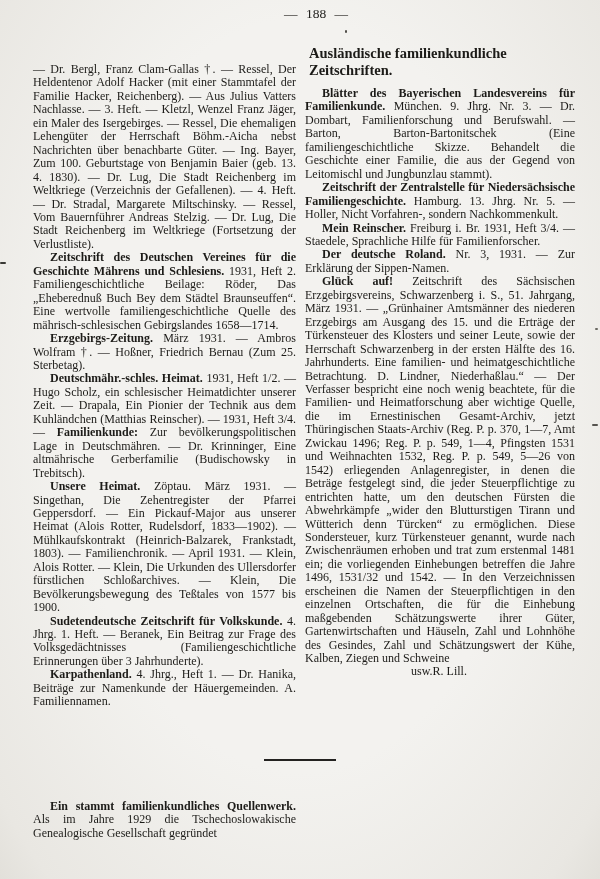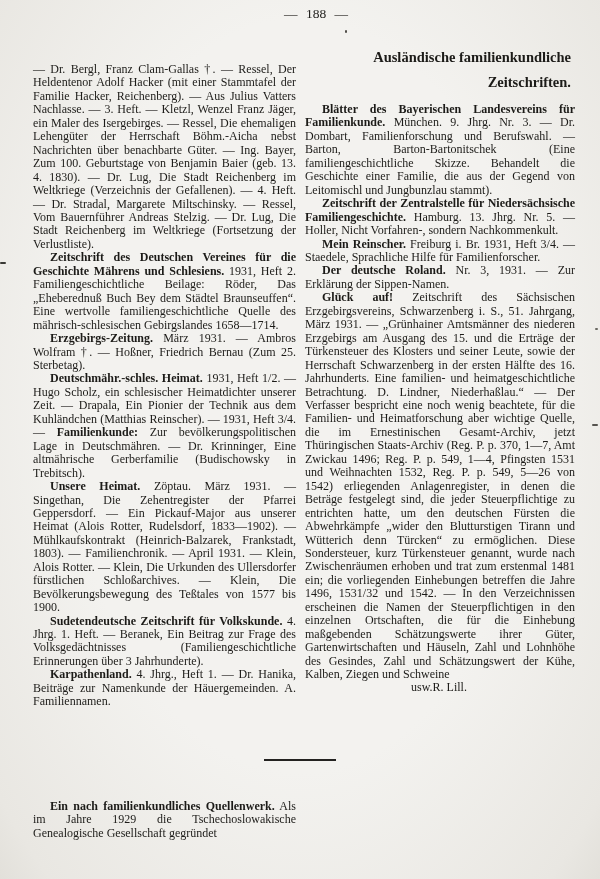--- a/index.html
+++ b/index.html
@@ -15,22 +15,22 @@
     text-align:center; font-size:13.5px; word-spacing:5px; color:#23221f;
   }
   .cols { position:absolute; top:44px; left:33px; width:542px; display:flex; gap:9px; }
   .col { font-size:12px; line-height:13.45px; text-align:justify; }
   .col-l { width:263px; }
   .col-r { width:270px; }
   .para { text-indent:17px; }
   .flush { text-indent:0;margin-top:19px; }
   .b { font-weight:700; }
   .rc-heading {
-    font-weight:700; font-size:14.5px; line-height:25px;
-    text-align:right; text-indent:0; margin:1px 4px 8px 4px;
+    font-weight:700; font-size:14.5px; line-height:17px;
+    text-align:left; text-indent:0; margin:1px 4px 8px 4px;
   }
   .sigline { display:flex; justify-content:center; padding-right:2px; }
   .divider {
     position:absolute; top:759px; left:264px; width:72px; height:0;
     border-top:2px solid #232220;
   }
   .reviews-title {
     position:absolute; top:766px; left:0; width:600px;
     text-align:center; font-weight:700; font-size:20px; line-height:24px;
   }
@@ -72,21 +72,21 @@
         <span>R. Lill.</span>
       </div>
     </div>
 
   </div>
 
   <div class="divider"></div>
 
 
   <div class="reviews-cols">
-    <p class="col col-l para"><span class="b">Ein nach familienkundliches Quellenwerk.</span><span> Als im Jahre 1929 die Tschechoslowakische Genealogische Gesellschaft gegründet</span></p>
+    <p class="col col-l para"><span class="b">Ein stammt familienkundliches Quellenwerk.</span><span> Als im Jahre 1929 die Tschechoslowakische Genealogische Gesellschaft gegründet</span></p>
   </div>
 
   <div class="artifact art-left-dash"></div>
   <div class="artifact art-right-dash"></div>
   <div class="artifact art-right-dot"></div>
   <div class="artifact art-top-dot"></div>
 
 </div>
 
 </body></html>

